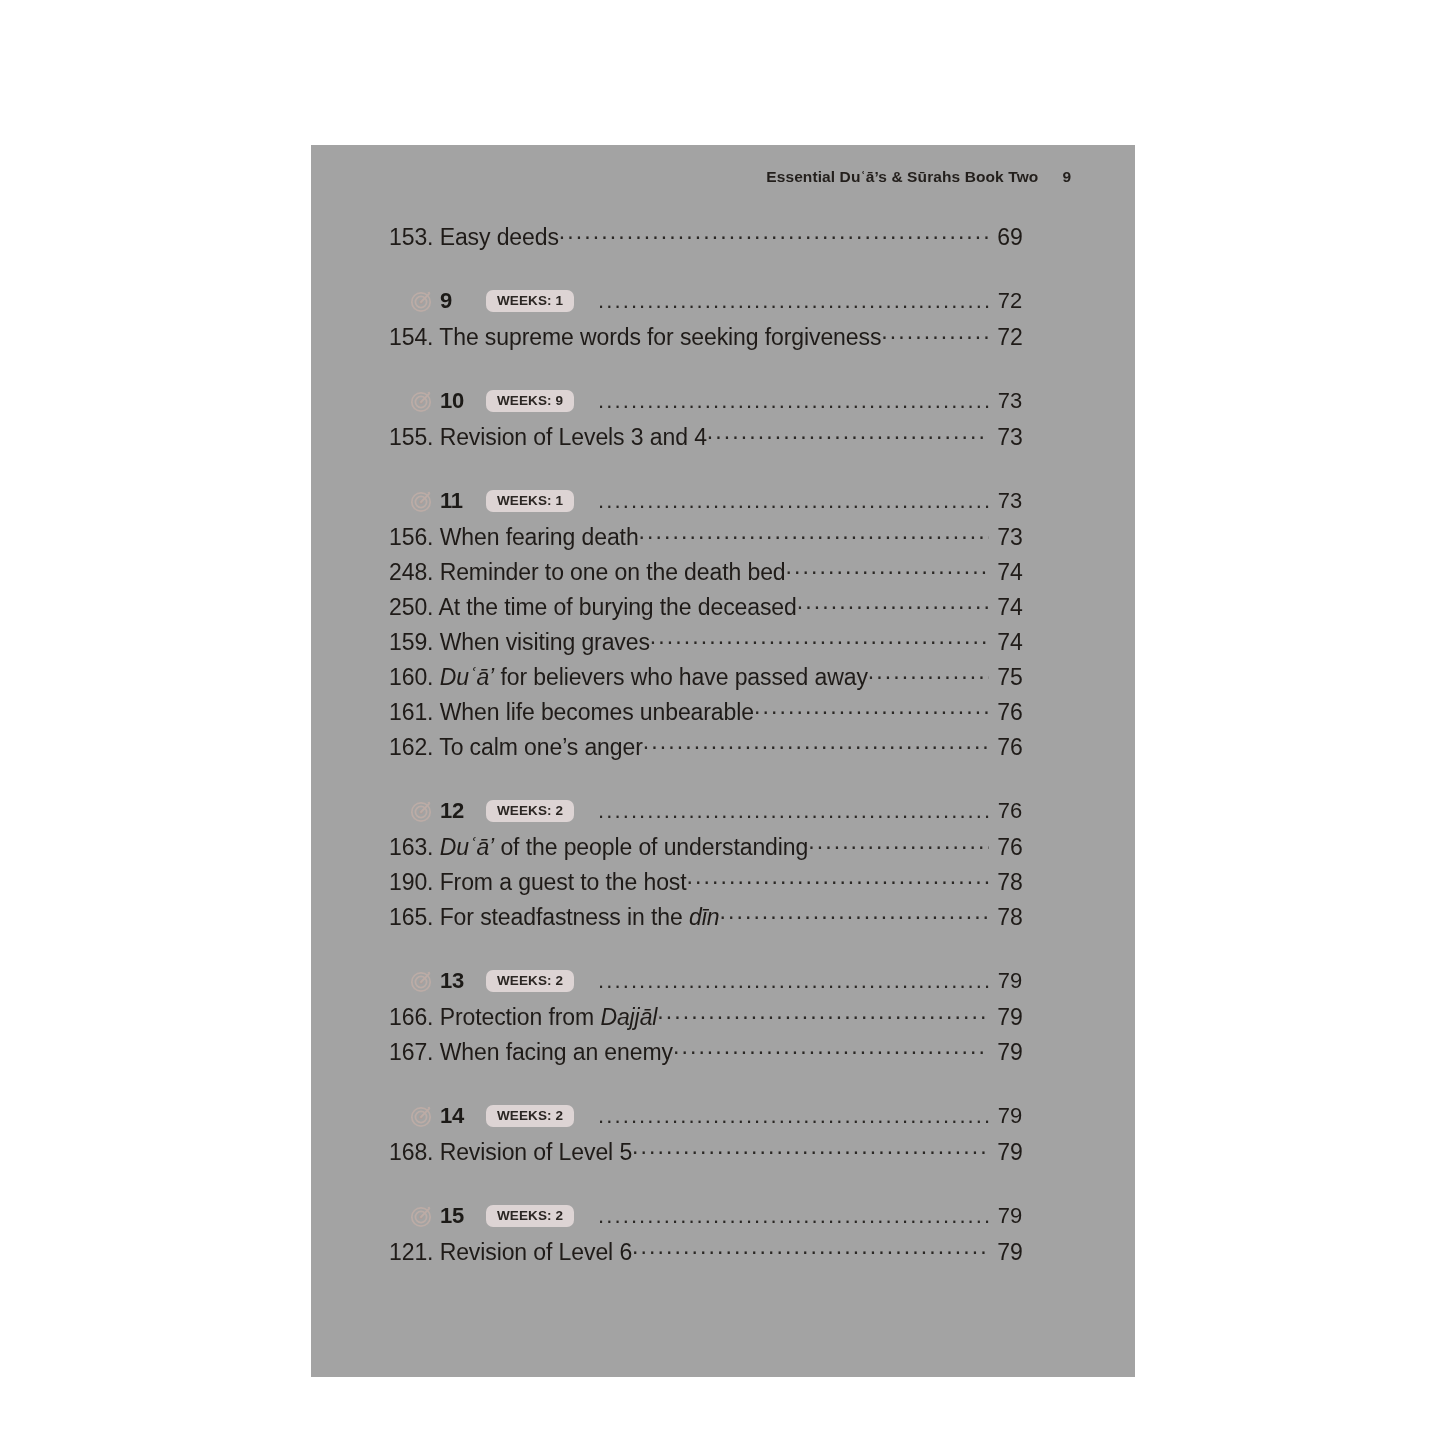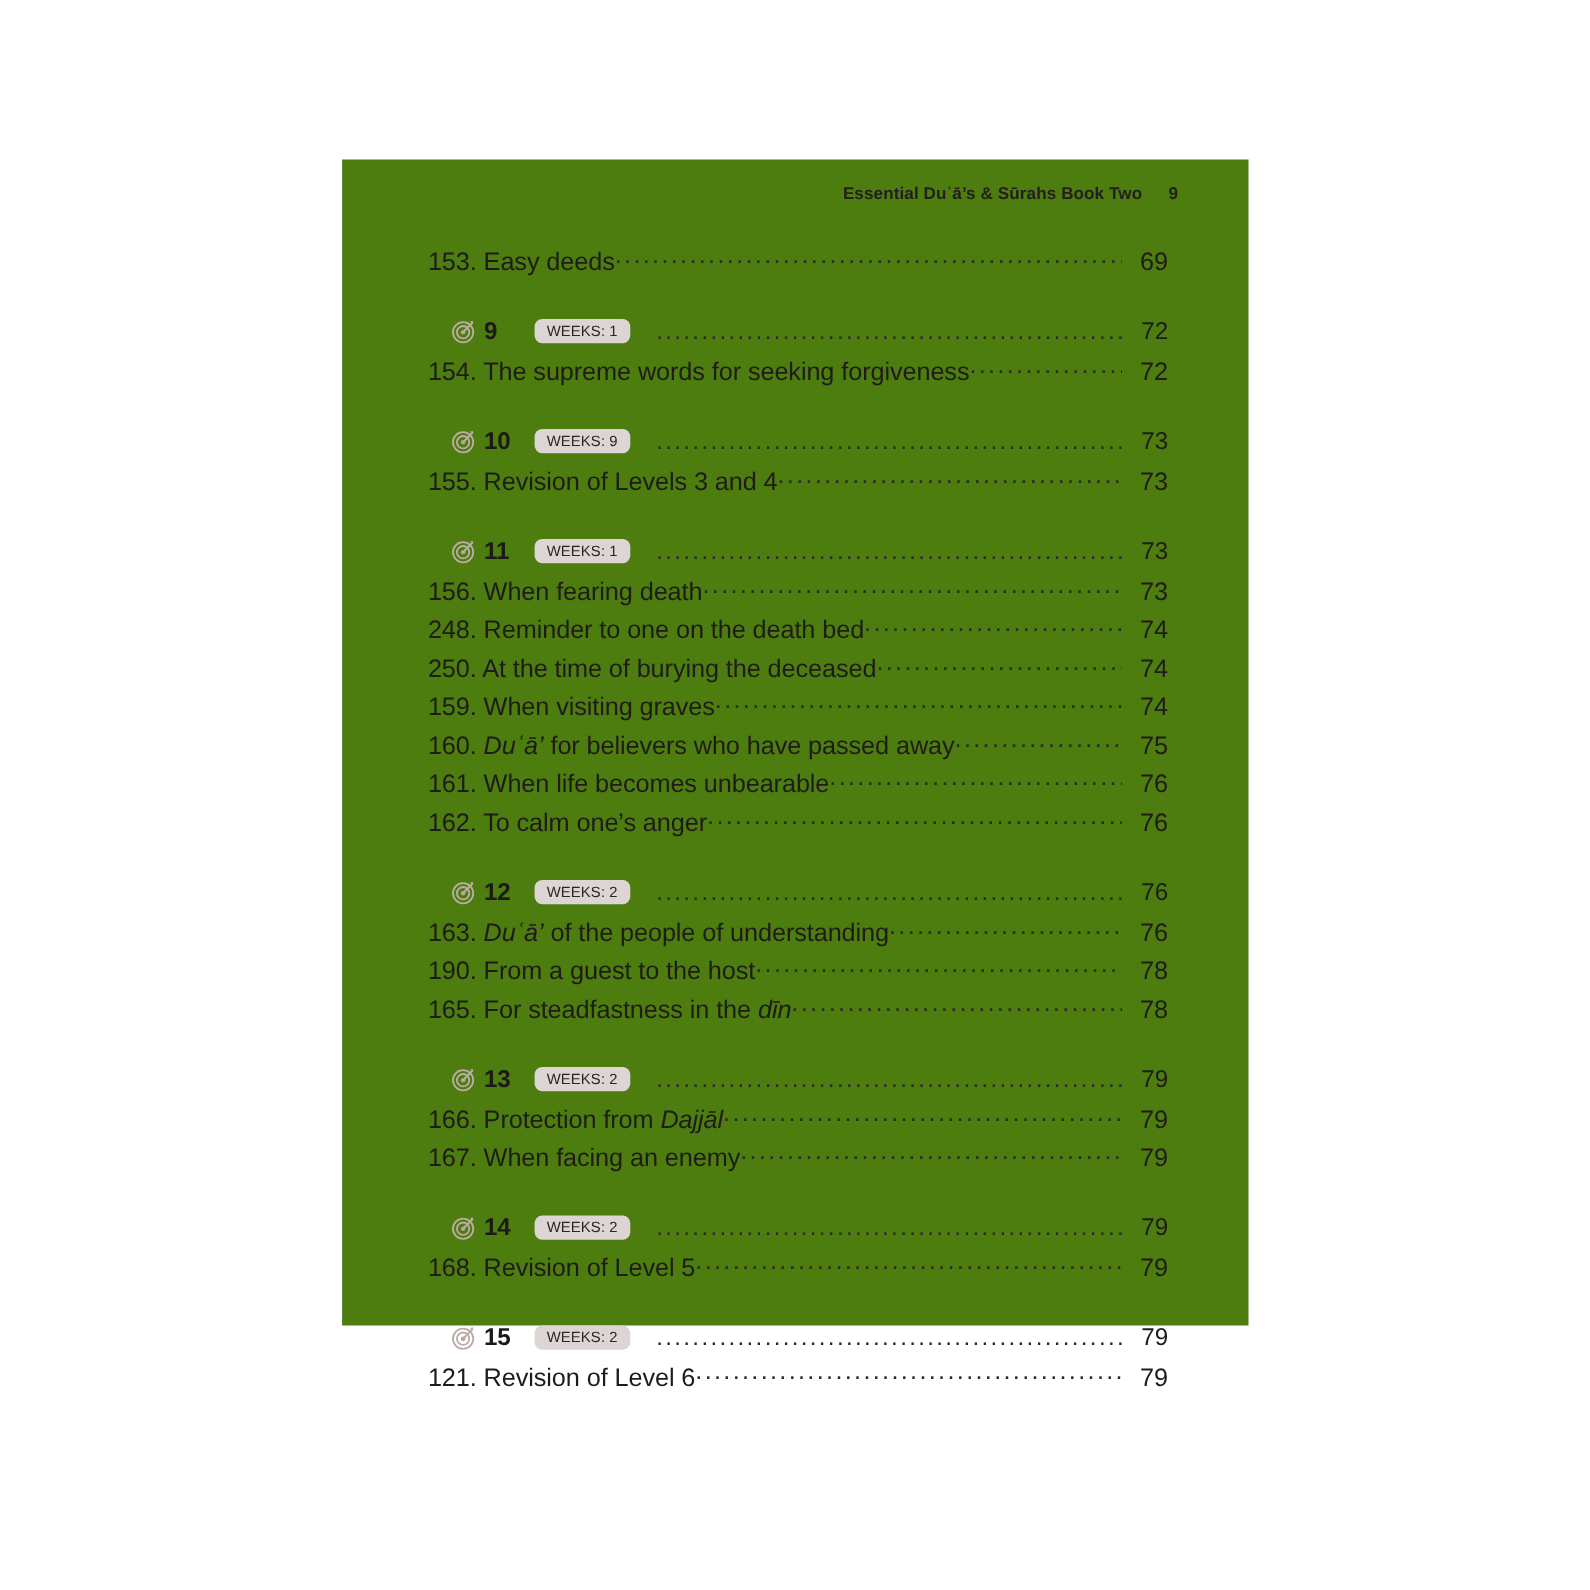--- a/index.html
+++ b/index.html
@@ -14,22 +14,22 @@
     font-family: "Liberation Sans", sans-serif;
     -webkit-font-smoothing: antialiased;
   }
 
   
   #page-sheet {
     position: absolute;
     left: 311px;
     top: 145px;
     width: 824px;
-    height: 1060px;
-    background: #4d7c0f;
+    height: 1232px;
+    background: #a3a3a3;
     box-sizing: border-box;
   }
 
   
   #running-header {
     position: absolute;
     right: 64px;
     top: 23px;
     display: flex;
     align-items: baseline;
@@ -80,21 +80,21 @@
     font-size: 22px;
     font-weight: bold;
     color: #1c1a17;
     letter-spacing: -0.2px;
   }
   .weeks-badge {
     display: inline-block;
     background: #DDD4D4;
     color: #2b2623;
     font-size: 13.5px;
-    font-weight: 400;
+    font-weight: 700;
     letter-spacing: 0.1px;
     padding: 4px 11px 5px 11px;
     border-radius: 7px;
     line-height: 1;
     white-space: nowrap;
   }
 
   
   .entry-row {
     position: relative;
@@ -131,23 +131,23 @@
     color: #2a2724;
     white-space: nowrap;
   }
   .level-row .leader::after {
     font-size: 22px;
     bottom: -0.22em;
   }
   .folio {
     font-size: 23px;
     color: #1f1b18;
-    text-align: right;
+    text-align: center;
     width: 42px;
-    margin-right: 73px;
+    margin-right: 104px;
     flex: 0 0 auto;
   }
   .level-row .folio { font-size: 22px; }
 
   
   .block-gap { height: 19px; }
 </style>
 </head>
 <body>
 

